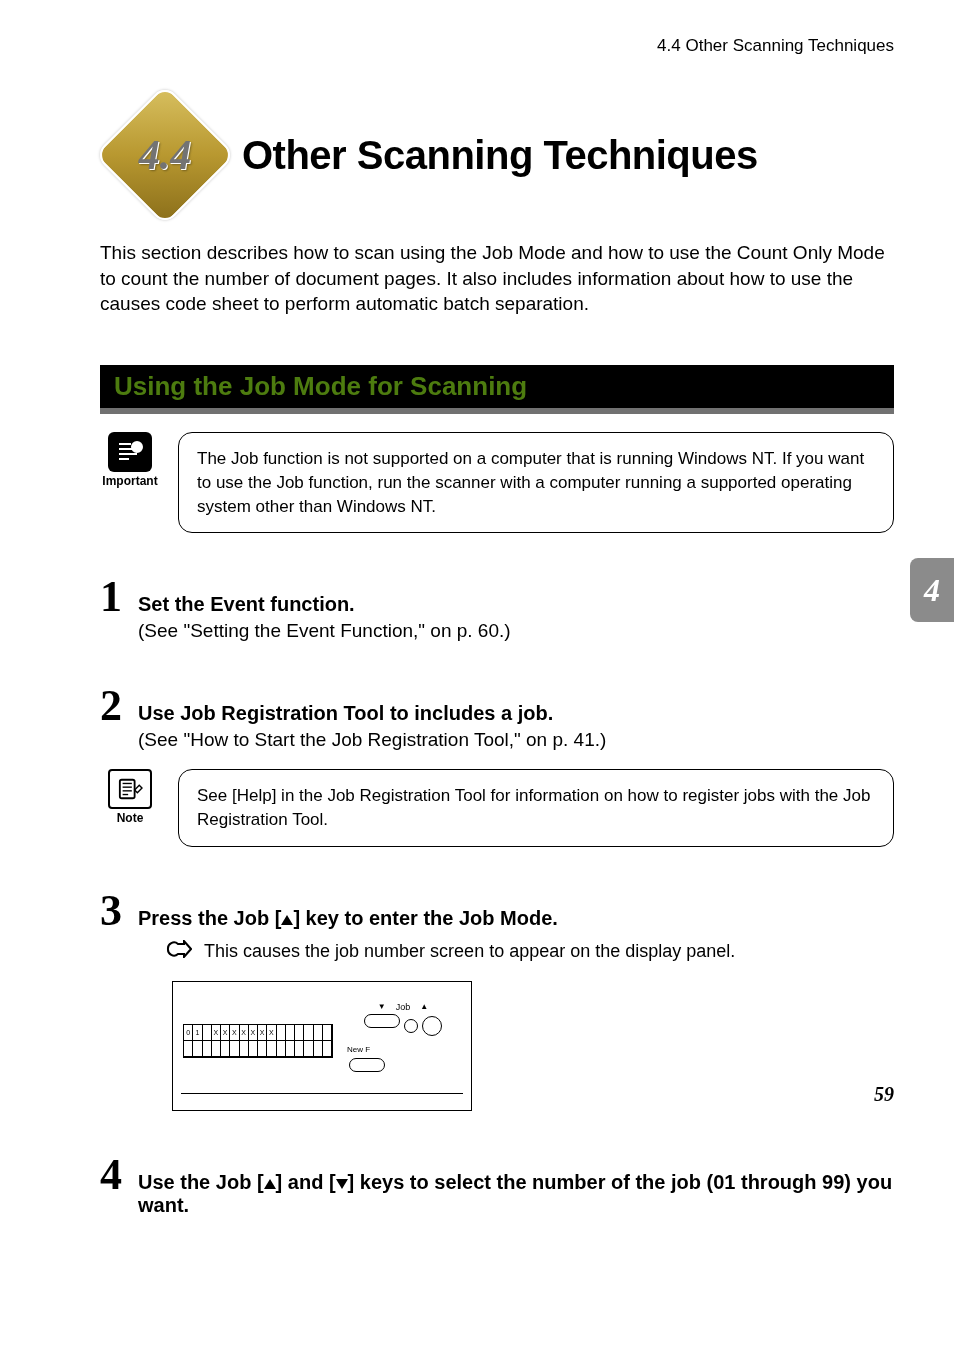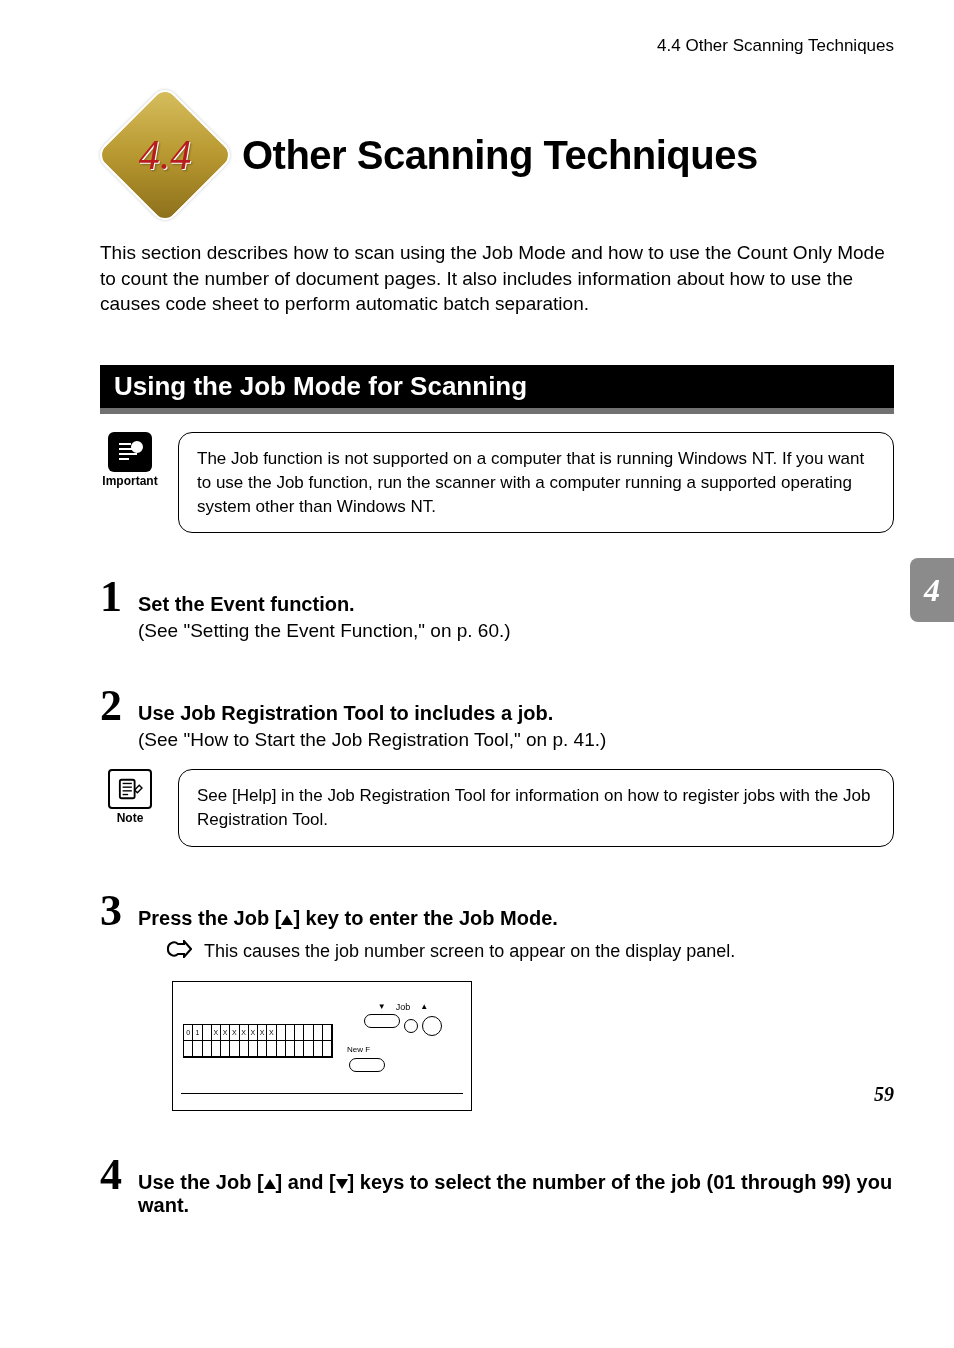--- a/index.html
+++ b/index.html
@@ -3,24 +3,24 @@
 <meta charset="utf-8">
 <style>
   * { box-sizing: border-box; margin: 0; padding: 0; }
   html, body { width: 954px; height: 1348px; background: #fff; font-family: Arial, Helvetica, sans-serif; color: #000; }
   .page { position: relative; width: 954px; height: 1152px; padding: 40px 60px 40px 100px; }
   .hdr-line { position: absolute; top: 36px; right: 60px; font-size: 17px; }
   .side-tab { position: absolute; right: 0; top: 558px; width: 44px; height: 64px; background: #8b8b8b; border-top-left-radius: 8px; border-bottom-left-radius: 8px; color: #fff; font-size: 32px; font-weight: bold; display: flex; align-items: center; justify-content: center; font-style: italic; font-family: Georgia, 'Times New Roman', serif; }
   .title-row { display: flex; align-items: center; margin-top: 50px; gap: 12px; }
   .diamond-wrap { position: relative; width: 130px; height: 130px; flex-shrink: 0; }
   .diamond { width: 100px; height: 100px; transform: rotate(45deg); background: linear-gradient(135deg, #d8c060 0%, #b89830 50%, #8a6e1a 100%); border-radius: 14px; position: absolute; top: 15px; left: 15px; box-shadow: 0 0 3px rgba(0,0,0,0.25); border: 2px solid #fff; }
-  .diamond-num { position: absolute; inset: 0; display: flex; align-items: center; justify-content: center; font-family: Georgia, 'Times New Roman', serif; font-size: 42px; font-weight: normal; font-style: italic; color: #b91c1c; text-shadow: 1px 1px 0 #fff, 2px 2px 2px rgba(0,0,0,0.3); }
+  .diamond-num { position: absolute; inset: 0; display: flex; align-items: center; justify-content: center; font-family: Georgia, 'Times New Roman', serif; font-size: 42px; font-weight: bold; font-style: italic; color: #737373; text-shadow: 1px 1px 0 #fff, 2px 2px 2px rgba(0,0,0,0.3); }
   .doc-title { font-size: 40px; font-weight: bold; letter-spacing: -0.5px; }
   .intro { margin-top: 20px; font-size: 19px; line-height: 1.35; }
-  .section-bar { margin-top: 48px; background: #000; color: #ffffff; font-size: 26px; font-weight: bold; padding: 6px 14px; border-bottom: 6px solid #717171; }
+  .section-bar { margin-top: 48px; background: #000; color: #4d7c0f; font-size: 26px; font-weight: bold; padding: 6px 14px; border-bottom: 6px solid #717171; }
   .callout-row { display: flex; align-items: flex-start; gap: 18px; margin-top: 18px; }
   .callout-icon { width: 60px; flex-shrink: 0; text-align: center; }
   .callout-icon .ibox { width: 44px; height: 40px; background: #000; border-radius: 6px; margin: 0 auto 2px auto; display: flex; align-items: center; justify-content: center; }
   .callout-icon .ibox svg { width: 30px; height: 26px; }
   .callout-icon .notebox { width: 44px; height: 40px; border: 2.5px solid #000; border-radius: 4px; margin: 0 auto 2px auto; display: flex; align-items: center; justify-content: center; }
   .callout-label { font-size: 12px; font-weight: bold; }
   .callout-box { flex: 1; border: 1.5px solid #000; border-radius: 14px; padding: 14px 18px; font-size: 17px; line-height: 1.4; }
   .step { display: flex; align-items: baseline; gap: 10px; margin-top: 42px; }
   .step-num { font-family: Georgia, 'Times New Roman', serif; font-size: 44px; font-weight: bold; line-height: 1; min-width: 28px; }
   .step-body { flex: 1; }

